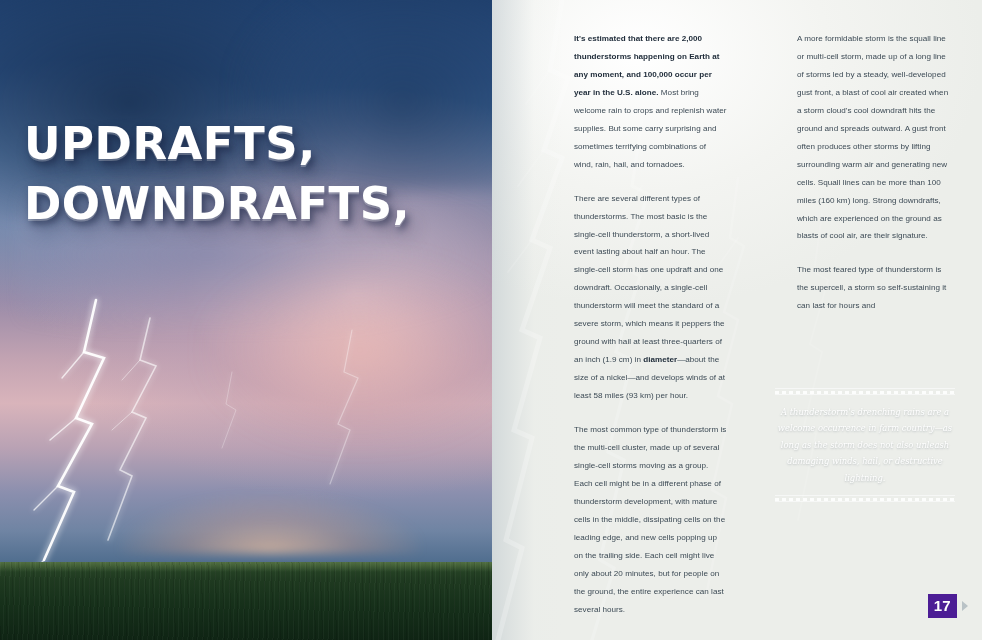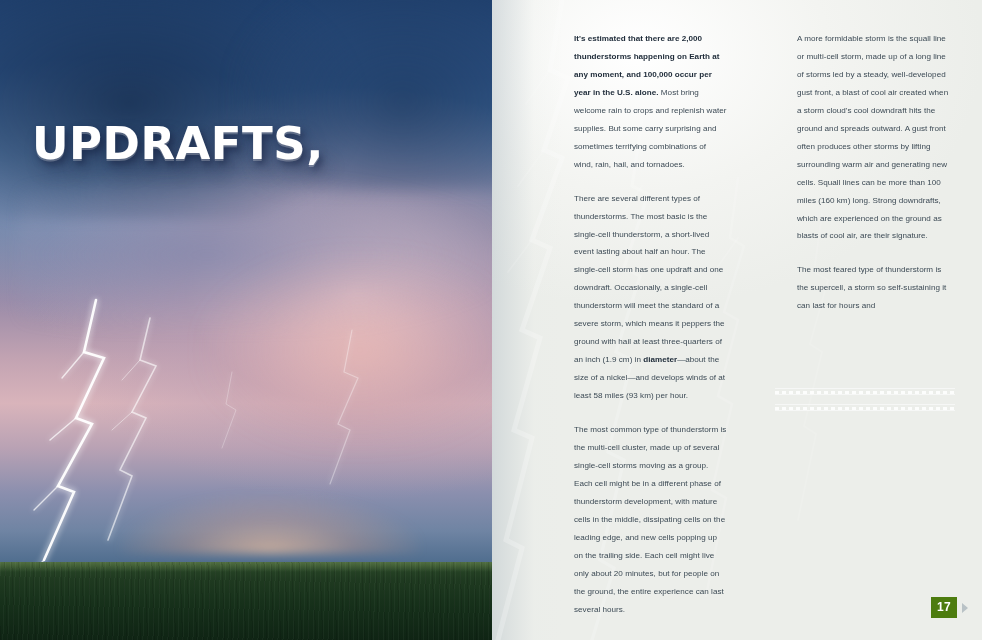--- a/index.html
+++ b/index.html
@@ -92,21 +92,21 @@
   .ground-texture {
     position: absolute; left: 0; right: 0; bottom: 0; height: 78px;
     background-image:
       repeating-linear-gradient(92deg, rgba(255,255,255,0.035) 0 1px, rgba(0,0,0,0) 1px 5px),
       repeating-linear-gradient(88deg, rgba(0,0,0,0.10) 0 1px, rgba(0,0,0,0) 1px 7px);
   }
   .bolt-svg { position: absolute; inset: 0; }
 
   .headline {
     position: absolute;
-    left: 32px; top: 84px;
+    left: 24px; top: 84px;
     width: 450px;
     color: #ffffff;
     font-family: "DejaVu Sans", sans-serif;
     font-weight: bold;
     font-size: 45px;
     line-height: 1.32;
     letter-spacing: 0.5px;
     text-shadow:
       0 2px 0 rgba(255,255,255,0.25),
       3px 5px 7px rgba(20,30,60,0.55),
@@ -181,23 +181,23 @@
     text-shadow: 0 1px 2px rgba(120,130,140,0.45);
   }
 
   
   .folio {
     position: absolute;
     right: 14px; bottom: 22px;
     display: flex; align-items: center; gap: 5px;
   }
   .folio-num {
-    background: #4d7c0f;
+    background: #4c1d95;
     color: #ffffff;
-    font-size: 12px;
+    font-size: 15px;
     font-weight: bold;
     padding: 3px 6px 4px 6px;
     letter-spacing: 0.3px;
   }
   .folio-arrow {
     width: 0; height: 0;
     border-left: 6px solid #b9c2c6;
     border-top: 5px solid transparent;
     border-bottom: 5px solid transparent;
   }
@@ -243,20 +243,21 @@
 
         <path d="M232 372 L226 404 L236 410 L222 448" stroke-width="0.9" opacity="0.3"></path>
       </g>
     </svg>
 
     <div class="ground"></div>
     <div class="ground-texture"></div>
 
     <h1 class="headline">
       <span class="hl-line">Updrafts,</span>
+      <span class="hl-line">Downdrafts,</span>
     </h1>
   </div>
 
   <div class="gutter"></div>
 
   <div class="right-page">
     <div class="rp-bg"></div>
     <div class="rp-fade-left"></div>
 
     <svg class="rp-bolt" viewBox="0 0 490 640" preserveAspectRatio="none">
@@ -280,20 +281,21 @@
       </div>
 
       <div class="col">
         <p class="para"><span>A more formidable storm is the squall line or multi-cell storm, made up of a long line of storms led by a steady, well-developed gust front, a blast of cool air created when a storm cloud's cool downdraft hits the ground and spreads outward. A gust front often produces other storms by lifting surrounding warm air and generating new cells. Squall lines can be more than 100 miles (160 km) long. Strong downdrafts, which are experienced on the ground as blasts of cool air, are their signature.</span></p>
         <p class="para"><span>The most feared type of thunderstorm is the supercell, a storm so self-sustaining it can last for hours and</span></p>
       </div>
     </div>
 
     <div class="pullquote">
       <div class="pq-rule"></div>
+      <div class="pq-text">A thunderstorm's drenching rains are a welcome occurrence in farm country—as long as the storm does not also unleash damaging winds, hail, or destructive lightning.</div>
       <div class="pq-rule bottom"></div>
     </div>
 
     <div class="folio">
       <div class="folio-num">17</div>
       <div class="folio-arrow"></div>
     </div>
   </div>
 </div>
 

